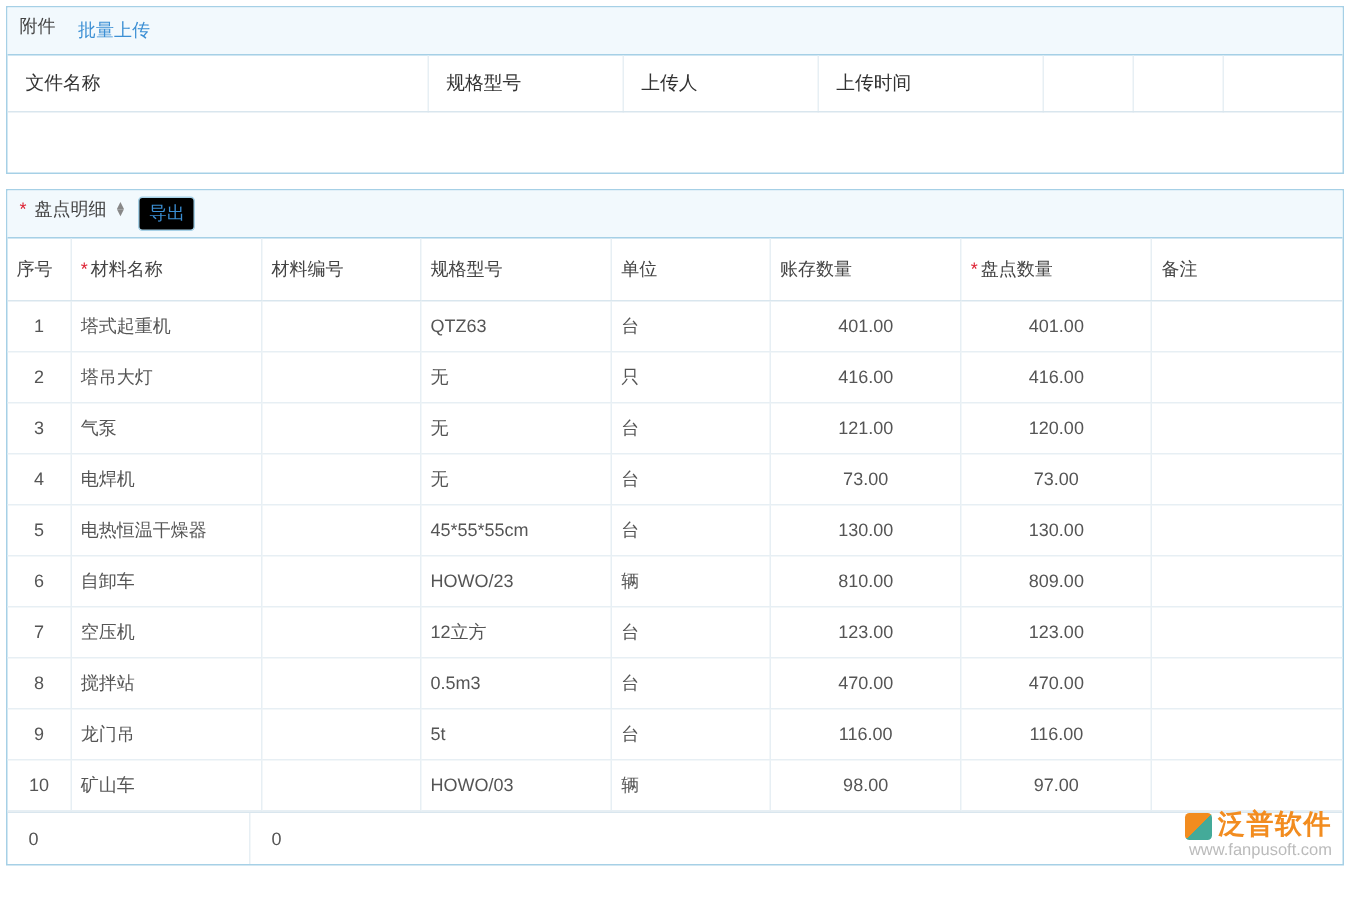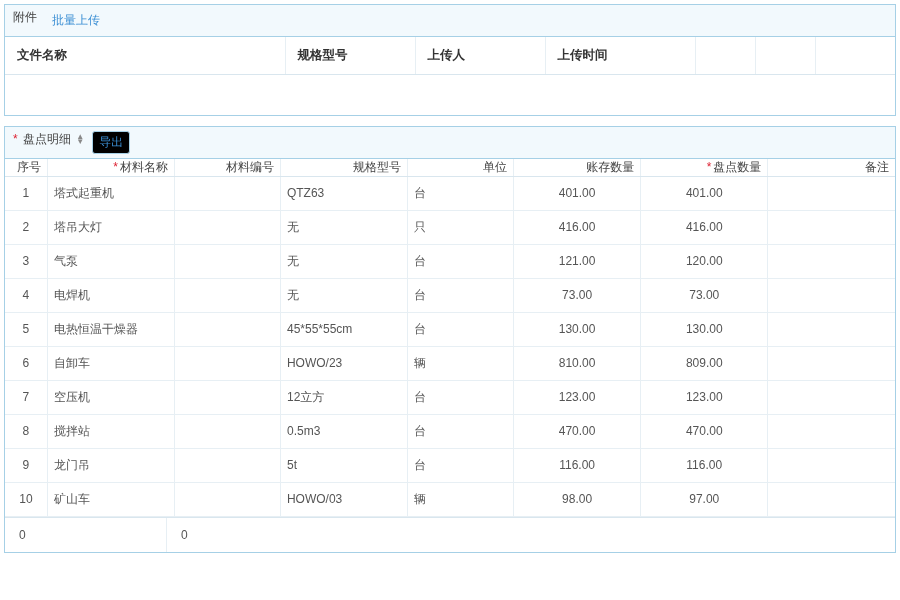--- a/index.html
+++ b/index.html
@@ -5,25 +5,25 @@
 * { box-sizing: border-box; margin: 0; padding: 0; }
 body { font-family: "Microsoft YaHei", Arial, sans-serif; font-size: 12px; color: #333; background: #fff; padding: 4px; width: 900px; }
 .panel { border: 1px solid #a6d0e6; margin-bottom: 10px; }
 .panel-hdr { background: #f2f9fd; border-bottom: 1px solid #a6d0e6; padding: 4px 8px; display: flex; align-items: flex-start; gap: 8px; }
 .panel-hdr .title { color: #444; }
 .link-btn { color: #3b8fd4; cursor: pointer; padding: 2px 6px; border: 1px solid transparent; border-radius: 3px; }
 .link-btn.boxed { border: 1px solid #a6d0e6; background: #000000; }
 .star { color: #d23; margin-right: 2px; }
 .sort-ic { display:inline-flex; flex-direction:column; line-height:5px; font-size:8px; color:#888; margin-left:2px; vertical-align:middle;}
 .att-table { width: 100%; border-collapse: collapse; }
-.att-table th { text-align: left; font-weight: bold; padding: 10px 12px; border-bottom: 1px solid #d9e6ee; border-right: 1px solid #e7eff4; color:#333; font-size:12.5px;}
+.att-table th { text-align: left; font-weight: normal; padding: 10px 12px; border-bottom: 1px solid #d9e6ee; border-right: 1px solid #e7eff4; color:#333; font-size:12.5px;}
 .att-table th:last-child{border-right:none;}
 .att-empty { height: 40px; }
 .det-table { width: 100%; border-collapse: collapse; }
-.det-table th { font-weight: normal; padding: 0 6px; border-bottom: 1px solid #d9e6ee; border-right: 1px solid #e7eff4; color:#444; font-size:12px; text-align:right;}
+.det-table th { font-weight: normal; padding: 12px 6px; border-bottom: 1px solid #d9e6ee; border-right: 1px solid #e7eff4; color:#444; font-size:12px; text-align:left;}
 .det-table td { padding: 8px 6px; border-bottom: 1px solid #e7eff4; border-right: 1px solid #e7eff4; color:#555;}
 .det-table th:last-child,.det-table td:last-child{border-right:none;}
 .c-idx{width:40px;text-align:center;}
 .c-name{width:120px;text-align:left;padding-left:10px;}
 .c-code{width:100px;text-align:left;}
 .c-spec{width:120px;text-align:left;padding-left:10px;}
 .c-unit{width:100px;text-align:left;padding-left:10px;}
 .c-qty{width:120px;text-align:center;}
 .c-note{width:120px;}
 .det-table td.c-name,.det-table td.c-spec,.det-table td.c-unit{text-align:left;}
@@ -194,14 +194,18 @@
             <td class="c-note"></td>
           </tr>
         </tbody>
   </table>
   <div class="totals">
     <div class="cell val" style="width:162px">0</div>
     <div class="cell val" style="flex:1;border-right:none">0</div>
   </div>
 </div>
 
+<div class="watermark">
+  <div><span class="wm-logo"></span><span class="wm1">泛普软件</span></div>
+  <div class="wm2">www.fanpusoft.com</div>
+</div>
 
 </div>
 
 </body></html>

